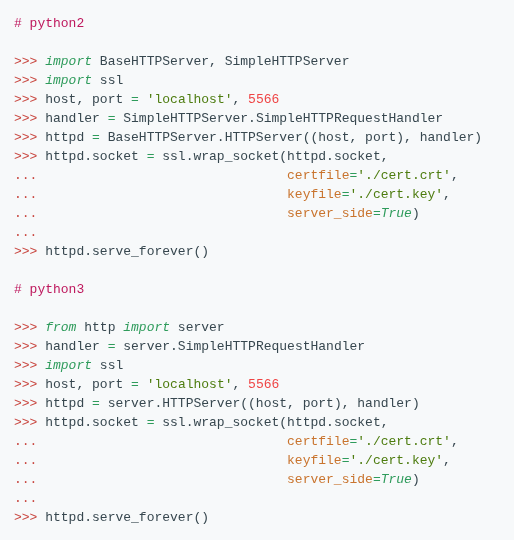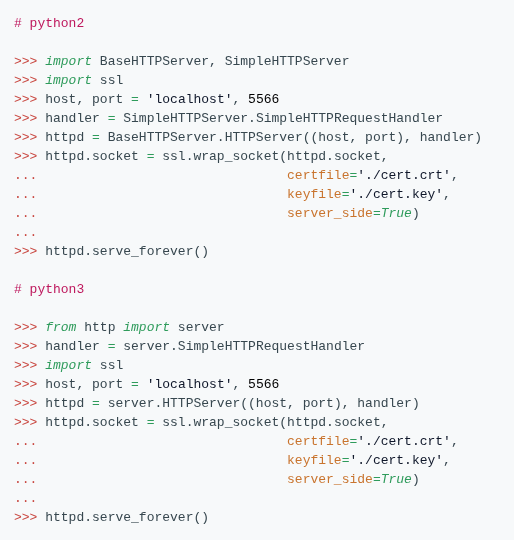--- a/index.html
+++ b/index.html
@@ -15,22 +15,22 @@
     padding: 14px 8px 20px 14px;
     white-space: pre;
     box-sizing: border-box;
   }
   .line { display: block; }
 
   .c-comment  { color: #be185d; }          
   .c-prompt   { color: #c94841; }          
   .c-keyword  { color: #2e9b5b; font-style: italic; }          
   .c-default  { color: #37474f; }
-  .c-string   { color: #0f172a; }          
-  .c-number   { color: #000000; }          
+  .c-string   { color: #4d7c0f; }          
+  .c-number   { color: #ef4444; }          
   .c-kwarg    { color: #c9742e; margin-top: 36px; }          
 
   .blank { height: 19px; }
 </style>
 </head>
 <body>
 
 <div class="code-block" id="code-root"><span class="line"><span class="c-comment"># python2</span></span><div class="blank"></div><span class="line"><span class="c-prompt">&gt;&gt;&gt; </span><span class="c-keyword">import</span><span class="c-default"> BaseHTTPServer, SimpleHTTPServer</span></span><span class="line"><span class="c-prompt">&gt;&gt;&gt; </span><span class="c-keyword">import</span><span class="c-default"> ssl</span></span><span class="line"><span class="c-prompt">&gt;&gt;&gt; </span><span class="c-default">host, port </span><span class="c-keyword">=</span><span class="c-default"> </span><span class="c-string">'localhost'</span><span class="c-default">, </span><span class="c-number">5566</span></span><span class="line"><span class="c-prompt">&gt;&gt;&gt; </span><span class="c-default">handler </span><span class="c-keyword">=</span><span class="c-default"> SimpleHTTPServer.SimpleHTTPRequestHandler</span></span><span class="line"><span class="c-prompt">&gt;&gt;&gt; </span><span class="c-default">httpd </span><span class="c-keyword">=</span><span class="c-default"> BaseHTTPServer.HTTPServer((host, port), handler)</span></span><span class="line"><span class="c-prompt">&gt;&gt;&gt; </span><span class="c-default">httpd.socket </span><span class="c-keyword">=</span><span class="c-default"> ssl.wrap_socket(httpd.socket,</span></span><span class="line"><span class="c-prompt">... </span><span class="c-default">                               </span><span class="c-kwarg">certfile</span><span class="c-keyword">=</span><span class="c-string">'./cert.crt'</span><span class="c-default">,</span></span><span class="line"><span class="c-prompt">... </span><span class="c-default">                               </span><span class="c-kwarg">keyfile</span><span class="c-keyword">=</span><span class="c-string">'./cert.key'</span><span class="c-default">,</span></span><span class="line"><span class="c-prompt">... </span><span class="c-default">                               </span><span class="c-kwarg">server_side</span><span class="c-keyword">=</span><span class="c-keyword">True</span><span class="c-default">)</span></span><span class="line"><span class="c-prompt">...</span></span><span class="line"><span class="c-prompt">&gt;&gt;&gt; </span><span class="c-default">httpd.serve_forever()</span></span><div class="blank"></div><span class="line"><span class="c-comment"># python3</span></span><div class="blank"></div><span class="line"><span class="c-prompt">&gt;&gt;&gt; </span><span class="c-keyword">from</span><span class="c-default"> http </span><span class="c-keyword">import</span><span class="c-default"> server</span></span><span class="line"><span class="c-prompt">&gt;&gt;&gt; </span><span class="c-default">handler </span><span class="c-keyword">=</span><span class="c-default"> server.SimpleHTTPRequestHandler</span></span><span class="line"><span class="c-prompt">&gt;&gt;&gt; </span><span class="c-keyword">import</span><span class="c-default"> ssl</span></span><span class="line"><span class="c-prompt">&gt;&gt;&gt; </span><span class="c-default">host, port </span><span class="c-keyword">=</span><span class="c-default"> </span><span class="c-string">'localhost'</span><span class="c-default">, </span><span class="c-number">5566</span></span><span class="line"><span class="c-prompt">&gt;&gt;&gt; </span><span class="c-default">httpd </span><span class="c-keyword">=</span><span class="c-default"> server.HTTPServer((host, port), handler)</span></span><span class="line"><span class="c-prompt">&gt;&gt;&gt; </span><span class="c-default">httpd.socket </span><span class="c-keyword">=</span><span class="c-default"> ssl.wrap_socket(httpd.socket,</span></span><span class="line"><span class="c-prompt">... </span><span class="c-default">                               </span><span class="c-kwarg">certfile</span><span class="c-keyword">=</span><span class="c-string">'./cert.crt'</span><span class="c-default">,</span></span><span class="line"><span class="c-prompt">... </span><span class="c-default">                               </span><span class="c-kwarg">keyfile</span><span class="c-keyword">=</span><span class="c-string">'./cert.key'</span><span class="c-default">,</span></span><span class="line"><span class="c-prompt">... </span><span class="c-default">                               </span><span class="c-kwarg">server_side</span><span class="c-keyword">=</span><span class="c-keyword">True</span><span class="c-default">)</span></span><span class="line"><span class="c-prompt">...</span></span><span class="line"><span class="c-prompt">&gt;&gt;&gt; </span><span class="c-default">httpd.serve_forever()</span></span></div>
 
 </body></html>

